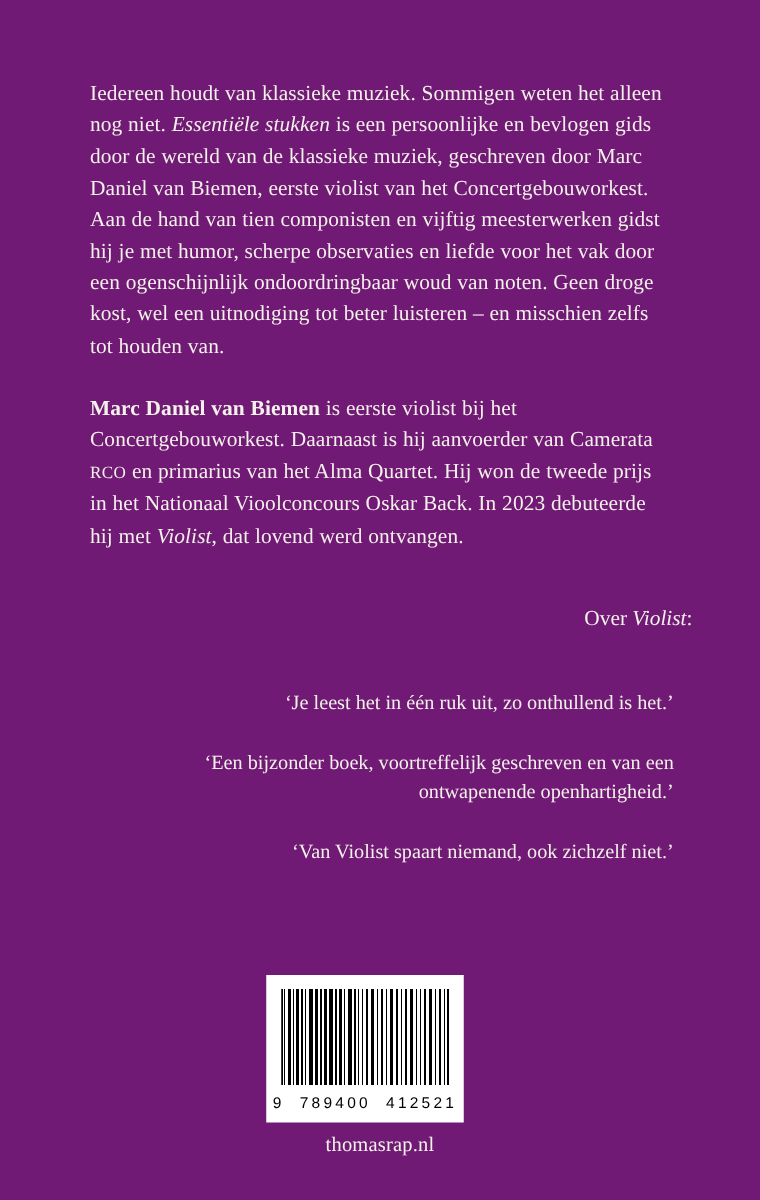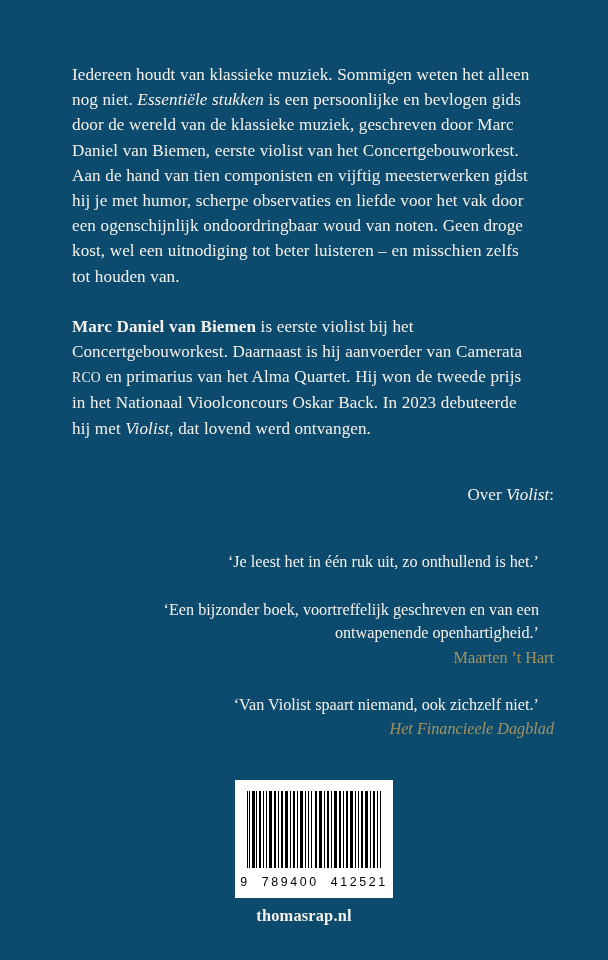--- a/index.html
+++ b/index.html
@@ -12,21 +12,21 @@
     background: #100e0b;
     font-family: "Liberation Serif", "DejaVu Serif", serif;
     color: #f2efe9;
     overflow: hidden;
     position: relative;
   }
 
   .cover {
     position: absolute;
     inset: 0;
-    background: #0c4a6e;
+    background: #701a75;
   }
 
   
   .copy-block {
     position: absolute;
     left: 72px;
     top: 62px;
     width: 466px;
   }
 
@@ -95,21 +95,21 @@
     color: #a3945f;
     margin: 1px 0 0 0;
   }
   .quote-source.upright {
     font-style: normal;
   }
 
   
   .barcode-area {
     position: absolute;
-    left: 235px;
+    left: 213px;
     top: 780px;
     width: 158px;
     height: 118px;
     background: #ffffff;
     box-sizing: border-box;
   }
 
   .barcode-inner {
     position: absolute;
     left: 12px;
@@ -140,21 +140,20 @@
   
   .publisher {
     position: absolute;
     left: 0;
     right: 0;
     top: 906px;
     text-align: center;
     font-size: 16.4px;
     color: #f4f1ea;
     letter-spacing: .01em;
-    font-weight: bold;
   }
 </style>
 </head>
 <body>
 
 <div class="cover">
 
   <div class="copy-block">
 
     <p class="para"><span>Iedereen houdt van klassieke muziek. Sommigen weten het alleen nog niet. </span><em>Essentiële stukken</em><span> is een persoonlijke en bevlogen gids door de wereld van de klassieke muziek, geschreven door Marc Daniel van Biemen, eerste violist van het Concertgebouworkest. Aan de hand van tien componisten en vijftig meesterwerken gidst hij je met humor, scherpe observaties en liefde voor het vak door een ogenschijnlijk ondoordringbaar woud van noten. Geen droge kost, wel een uitnodiging tot beter luisteren – en misschien zelfs tot houden van.</span></p>
@@ -166,26 +165,24 @@
   <div class="reviews">
 
     <p class="reviews-heading"><span>Over </span><em>Violist</em><span>:</span></p>
 
     <div class="quote-group first">
       <p class="quote-text">‘Je leest het in één ruk uit, zo onthullend is het.’</p>
     </div>
 
     <div class="quote-group">
       <p class="quote-text">‘Een bijzonder boek, voortreffelijk geschreven en van een ontwapenende openhartigheid.’</p>
-      <p class="quote-source upright">Maarten ’t Hart</p>
     </div>
 
     <div class="quote-group">
       <p class="quote-text">‘Van Violist spaart niemand, ook zichzelf niet.’</p>
-      <p class="quote-source">Het Financieele Dagblad</p>
     </div>
 
   </div>
 
   <div class="barcode-area">
     <div class="barcode-inner">
       <svg viewBox="0 0 268 100" preserveAspectRatio="none" shape-rendering="crispEdges" aria-hidden="true">
         <g fill="#000000">
           <rect x="0" y="0" width="2" height="100"></rect>
           <rect x="4" y="0" width="2" height="100"></rect>

